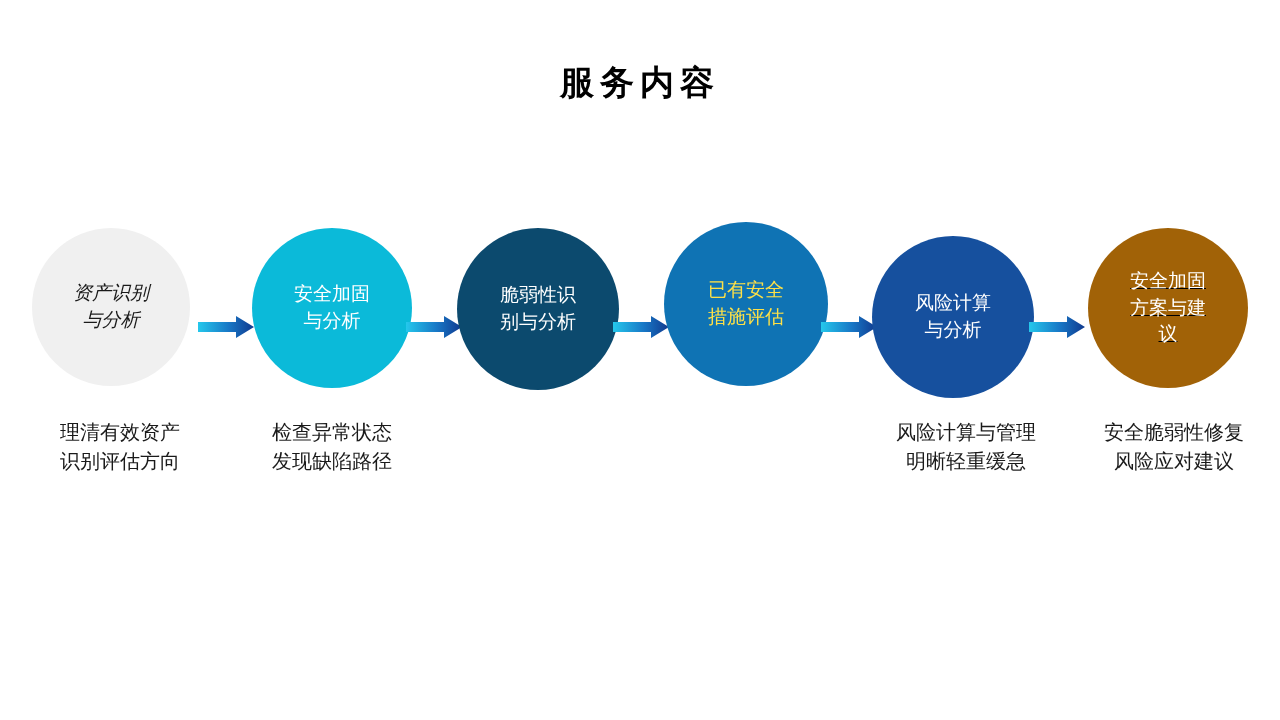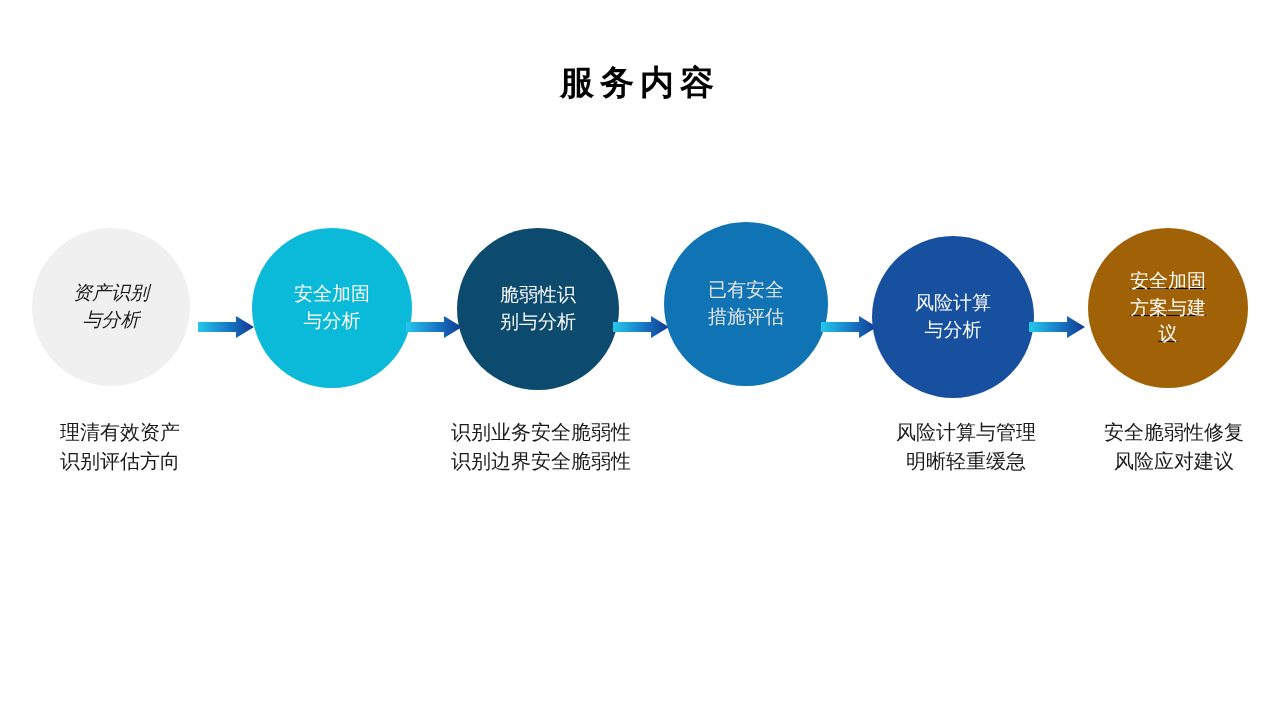--- a/index.html
+++ b/index.html
@@ -177,21 +177,21 @@
             <stop offset="55%" stop-color="#1877C6"></stop>
             <stop offset="100%" stop-color="#10398E"></stop>
           </linearGradient>
         </defs>
         <path d="M0 6 L38 6 L38 0 L56 11 L38 22 L38 16 L0 16 Z" fill="url(#agrad3)"></path>
       </svg>
     </div>
 
     <div class="step">
       <div class="bubble c4" style="background-color: rgb(15, 115, 180);">
-        <span class="bubble-label" style="color: #e5e5e5;">已有安全
+        <span class="bubble-label" style="color: #fde047;">已有安全
 措施评估</span>
       </div>
     </div>
 
     <div class="arrow a4">
       <svg width="56" height="22" viewBox="0 0 56 22">
         <defs>
           <linearGradient id="agrad4" x1="0" y1="0" x2="1" y2="0">
             <stop offset="0%" stop-color="#25C8EC"></stop>
             <stop offset="55%" stop-color="#1877C6"></stop>
@@ -228,21 +228,21 @@
 方案与建
 议</span>
       </div>
     </div>
 
   </div>
 
   <div class="captions">
     <div class="caption p1">理清有效资产
 识别评估方向</div>
-    <div class="caption p3">识别业务安全脆弱性
-识别边界安全脆弱性</div>
+    <div class="caption p2">检查异常状态
+发现缺陷路径</div>
     <div class="caption p5">风险计算与管理
 明晰轻重缓急</div>
     <div class="caption p6">安全脆弱性修复
 风险应对建议</div>
   </div>
 
 </div>
 
 </body></html>

